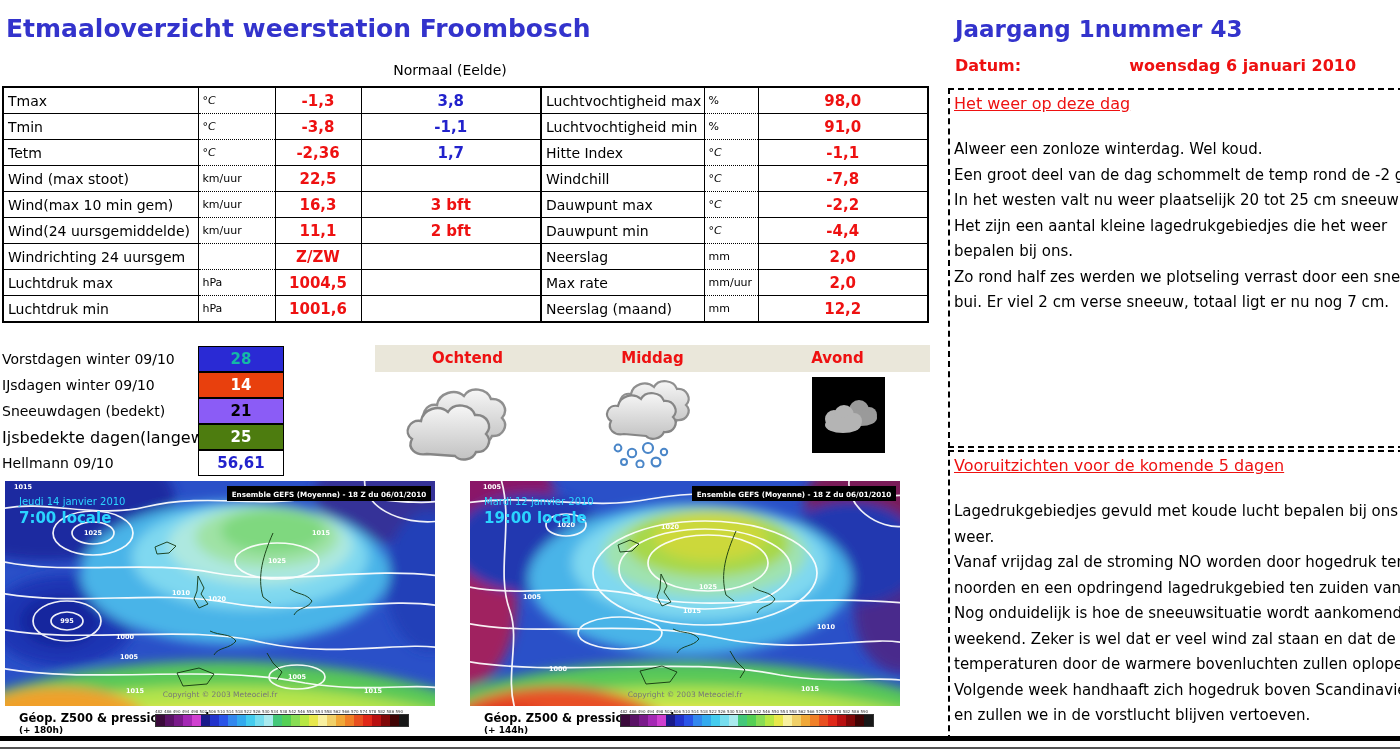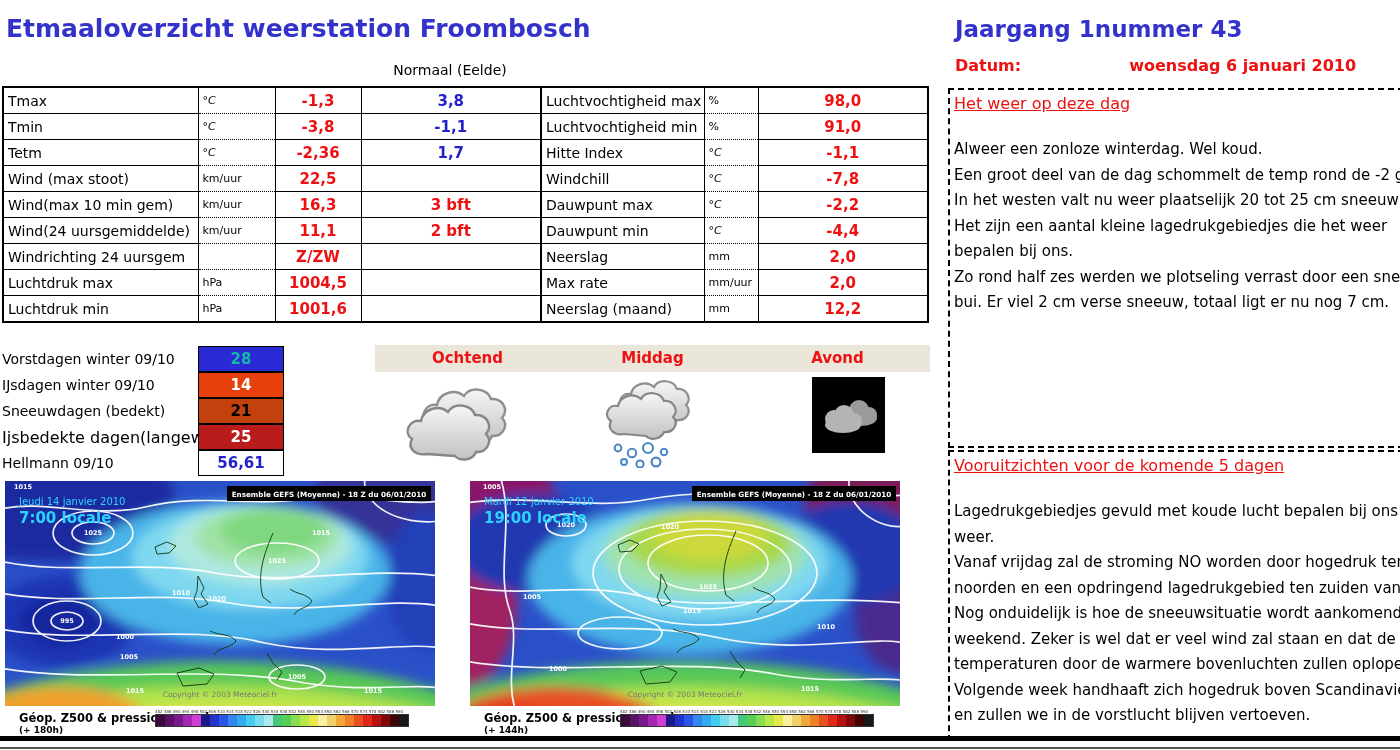--- a/index.html
+++ b/index.html
@@ -29,22 +29,22 @@
   
   #stats{left:2px;top:346px;width:290px;}
   .stat-row{display:flex;height:26px;align-items:center;}
   .stat-label{width:196px;font-size:14px;white-space:nowrap;}
   .stat-label.small{font-size:16px;}
   .stat-box{width:84px;height:24px;border:1px solid #000;margin-top:-1px;
             display:flex;align-items:center;justify-content:center;
             font-size:15px;font-weight:bold;}
   .st-blue{background:#2a2ad4;color:#14b8a6;}
   .st-red{background:#e8400d;color:#fff;}
-  .st-white{background:#c2410c;color:#000;}
-  .st-black{background:#b91c1c;color:#fff;}
+  .st-white{background:#8b5cf6;color:#000;}
+  .st-black{background:#4d7c0f;color:#fff;}
   .st-hellmann{background:#fff;color:#2222cc;}
 
   
   #forecast-band{left:375px;top:345px;width:555px;height:27px;background:#eae7da;display:flex;}
   #forecast-band .period{flex:1;text-align:center;font-size:15px;font-weight:bold;color:#ee1111;line-height:27px;}
 
   
   .map-card{position:absolute;top:481px;width:430px;height:258px;}
   .map-caption{position:absolute;left:0;top:225px;width:430px;height:33px;background:#fff;}
   .cap-title{position:absolute;left:14px;top:5px;font-size:11.5px;font-weight:bold;white-space:nowrap;}

